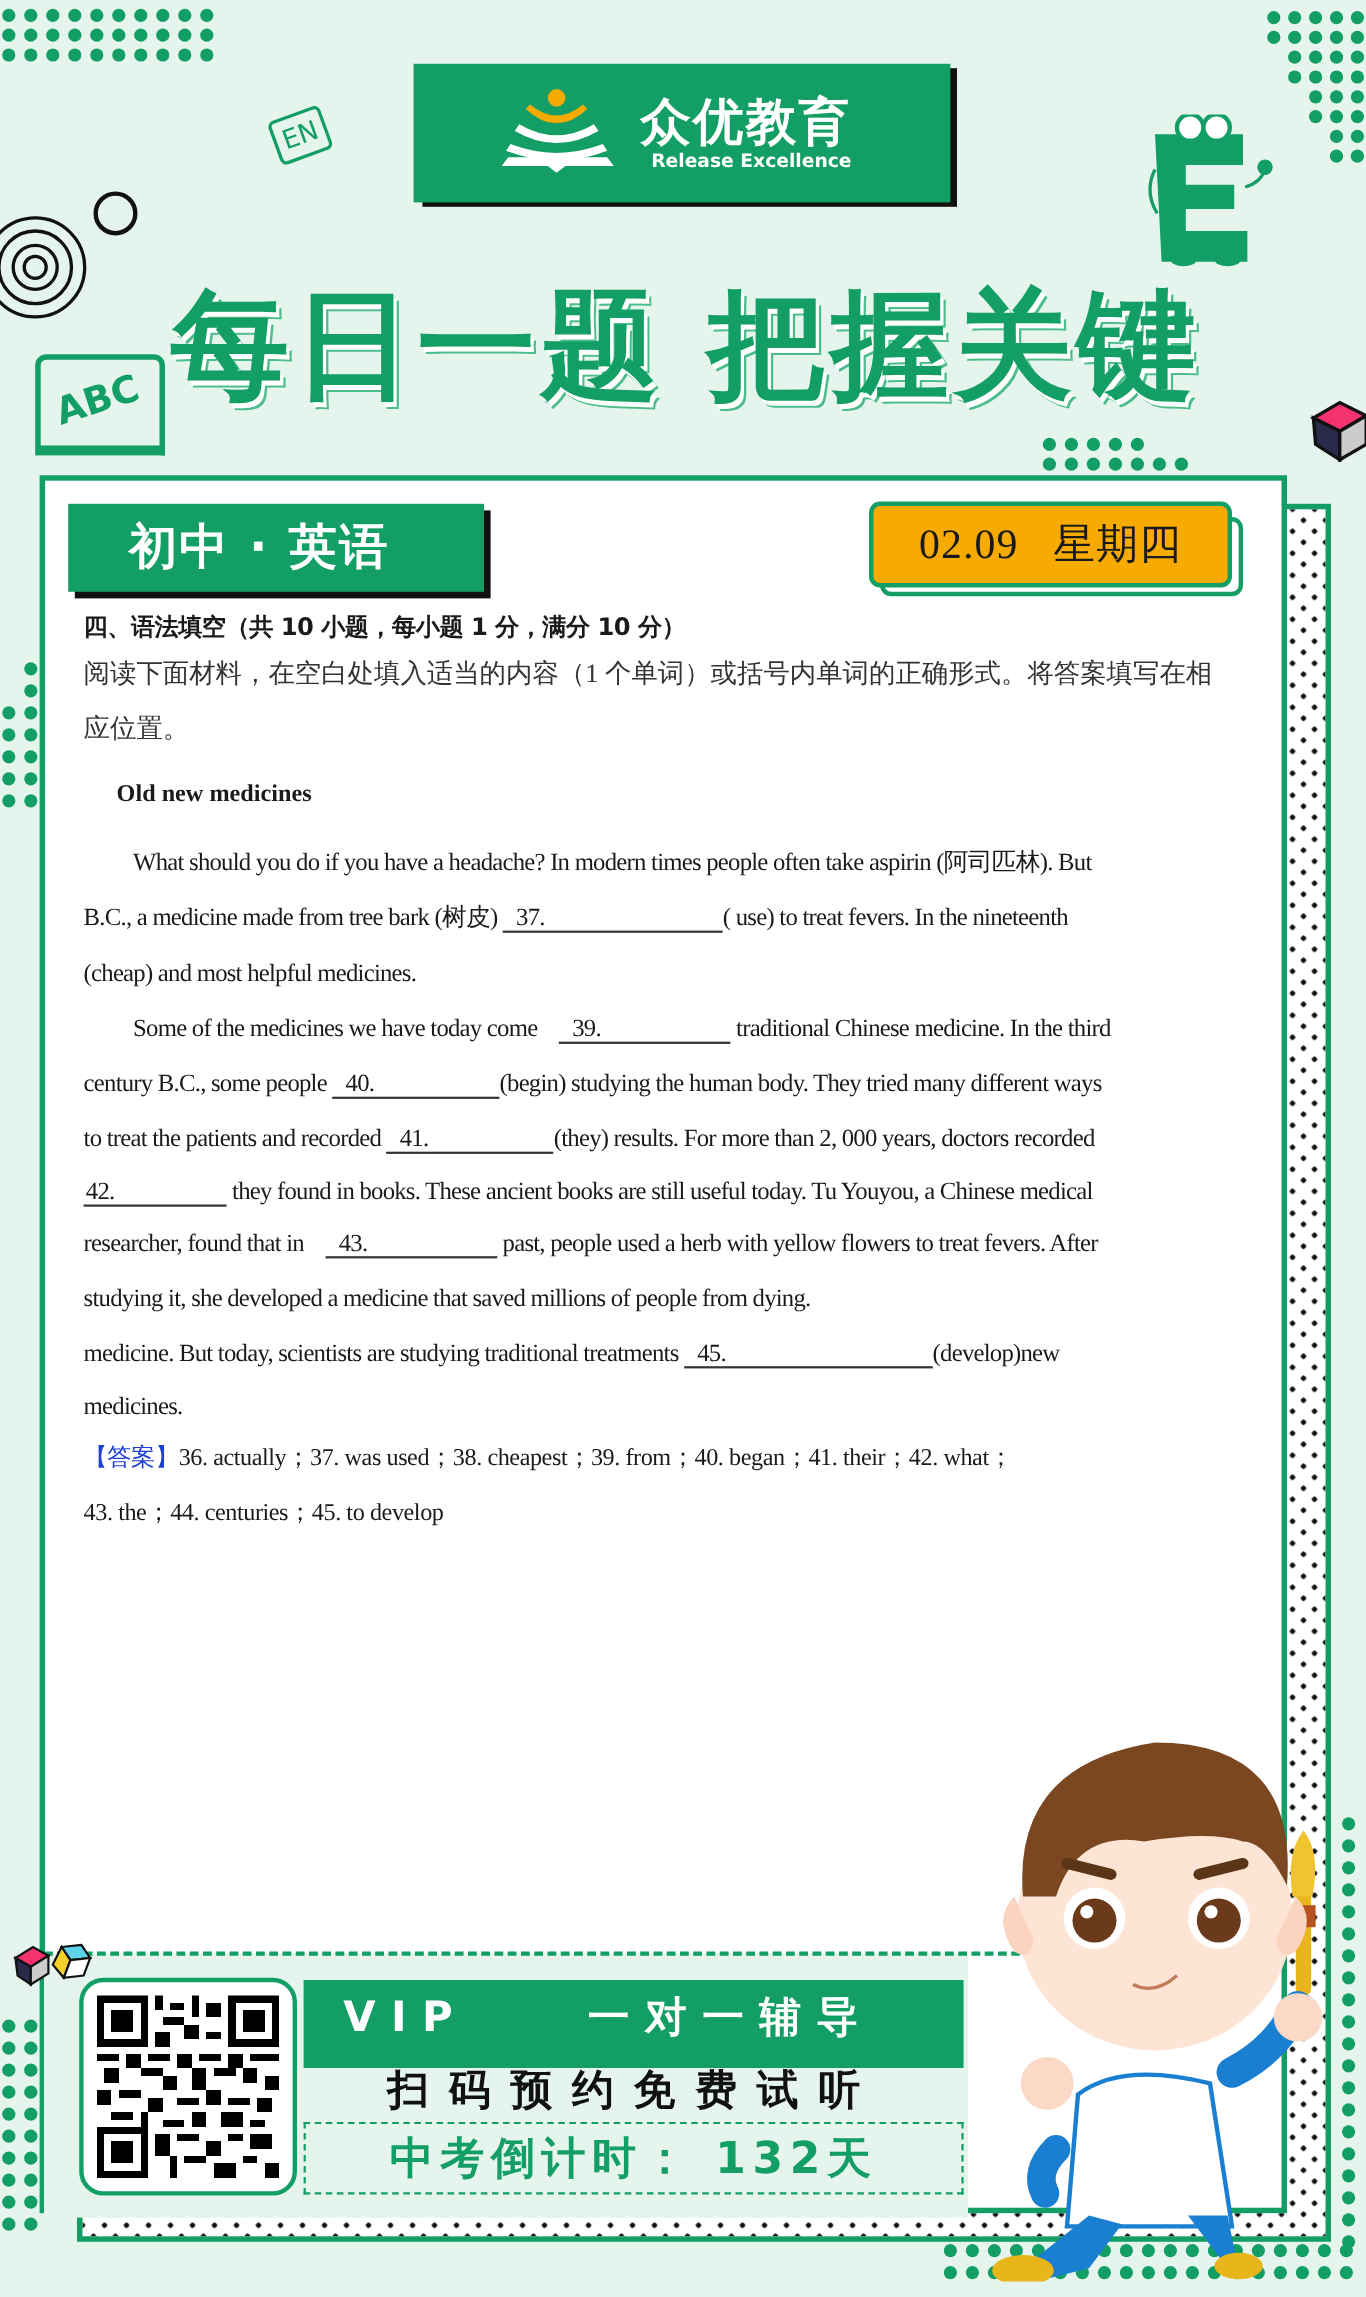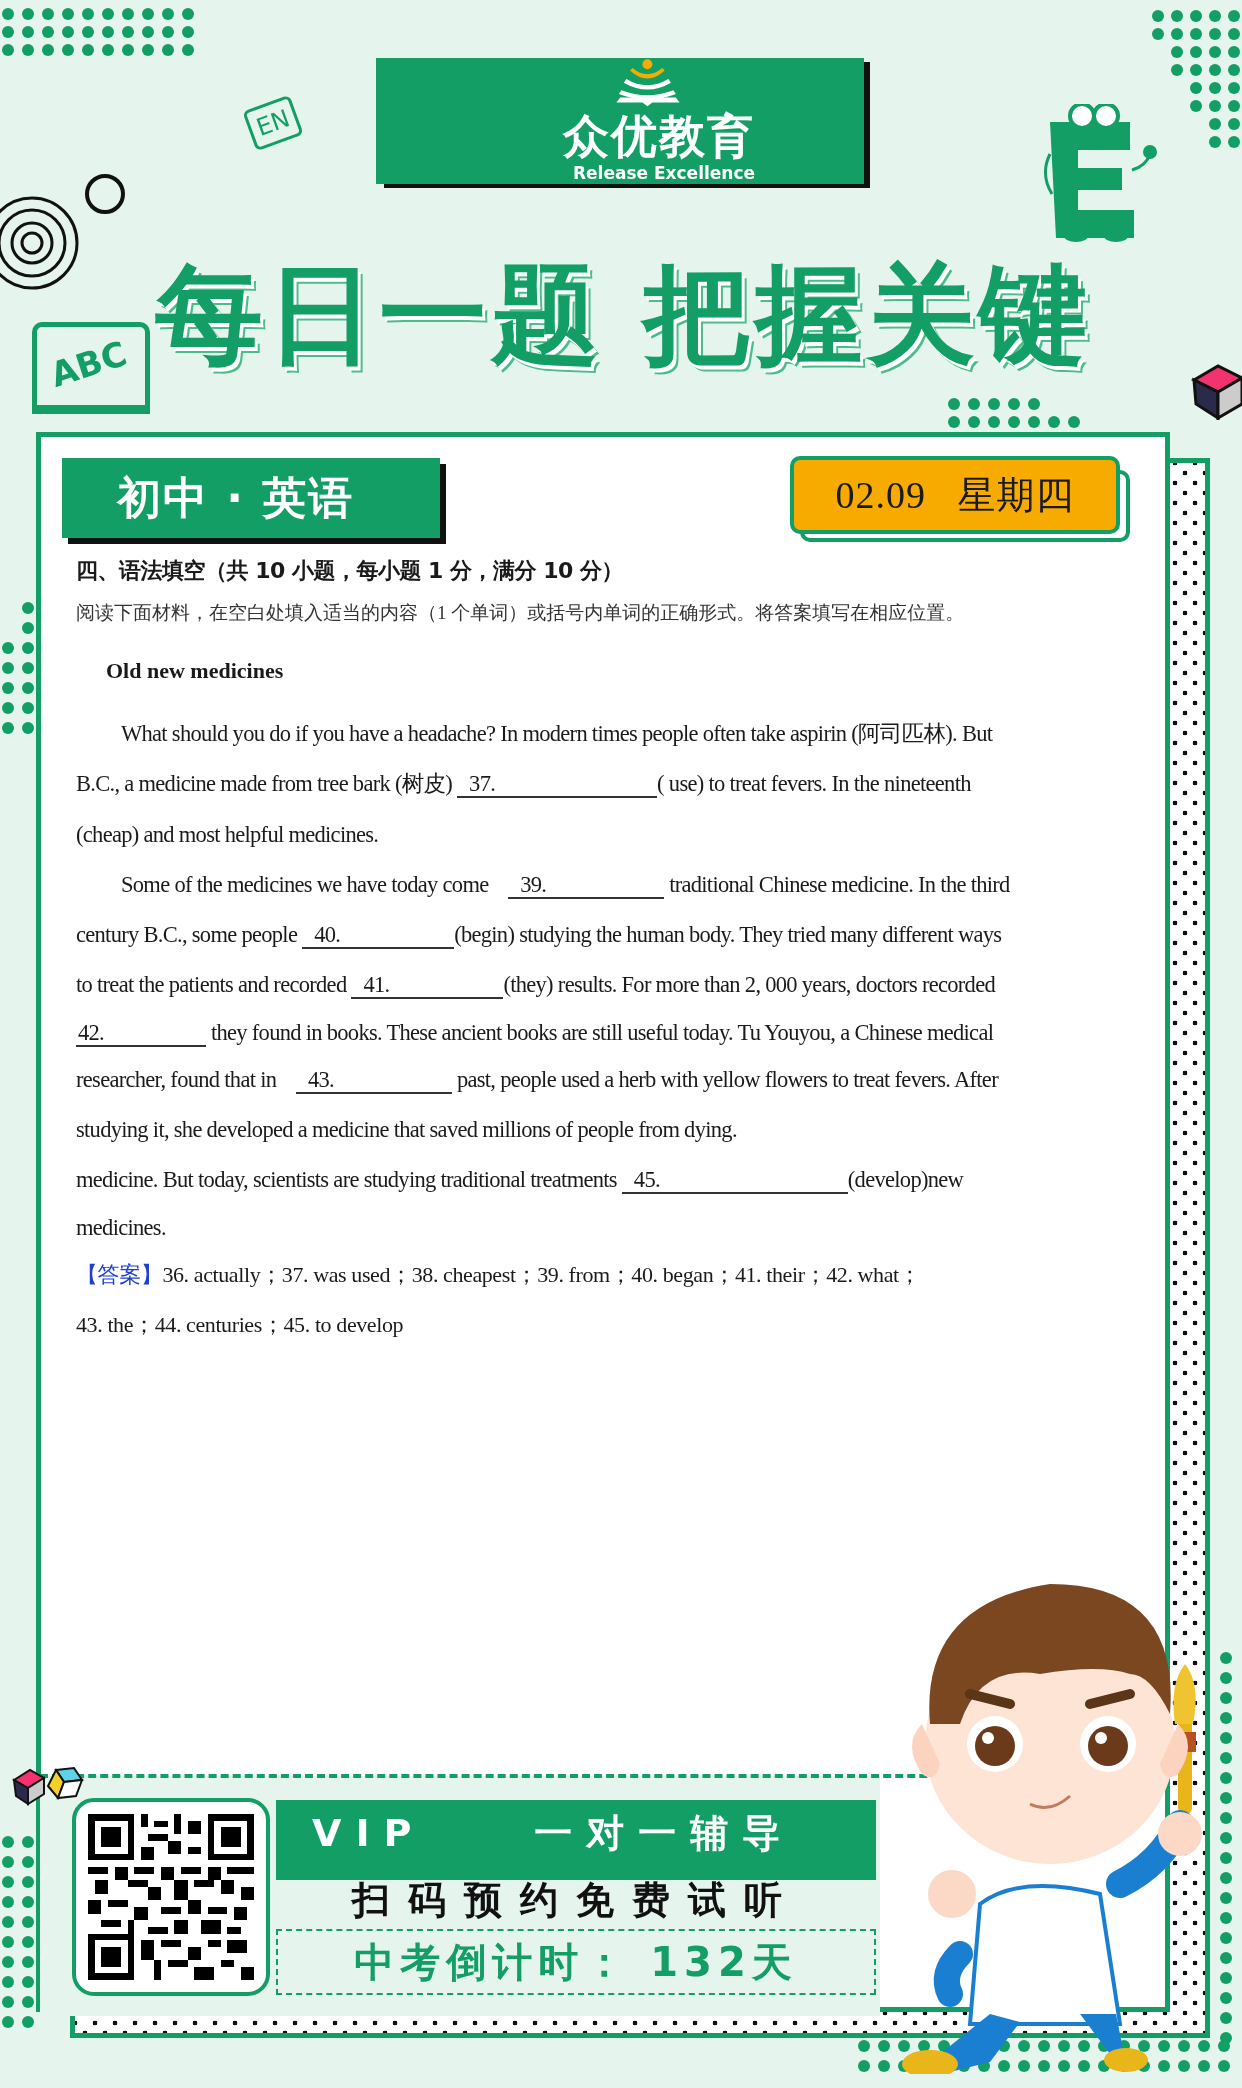--- a/index.html
+++ b/index.html
@@ -4,21 +4,21 @@
 <style>
   * { box-sizing: border-box; margin: 0; padding: 0; }
   html, body { width: 1242px; height: 2088px; overflow: hidden; }
   body { background: #e5f5ee; position: relative; font-family: "Liberation Serif", "DejaVu Serif", serif; color: #1a1a1a; }
 
   .dots { position: absolute; display: grid; }
   .dots span { width: 12px; height: 12px; border-radius: 50%; background: #139e65; }
 
   
   .logo-shadow { position: absolute; left: 384px; top: 62px; width: 486px; height: 126px; background: #111; }
-  .logo { position: absolute; left: 376px; top: 58px; width: 488px; height: 126px; background: #139e65; display: flex; align-items: center; padding-left: 78px; flex-direction: column; }
+  .logo { position: absolute; left: 376px; top: 58px; width: 488px; height: 126px; background: #139e65; display: flex; align-items: center; padding-left: 78px; }
   .logo-mark { position: relative; width: 106px; height: 84px; margin-right: 22px; }
   .logo-text { color: #fff; }
   .logo-cn { font-family: "DejaVu Sans", sans-serif; font-weight: bold; font-size: 46px; letter-spacing: 2px; line-height: 52px; }
   .logo-en { font-family: "DejaVu Sans", sans-serif; font-weight: bold; font-size: 17px; line-height: 22px; margin-left: 10px; }
 
   
   .headline { position: absolute; left: 155px; top: 255px; width: 950px; text-align: left; font-family: "DejaVu Sans", sans-serif; font-weight: bold; font-size: 108px; letter-spacing: 4px; color: #139e65; line-height: 120px; text-shadow: 3px 4px 0 #fff, 5px 6px 0 #4bbd8c; white-space: nowrap; }
   .headline .gap { display: inline-block; width: 40px; }
 
   
@@ -30,21 +30,21 @@
   
   .subject-shadow { position: absolute; left: 68px; top: 464px; width: 378px; height: 80px; background: #111; }
   .subject { position: absolute; left: 62px; top: 458px; width: 378px; height: 80px; background: #139e65; color: #fff; font-family: "DejaVu Sans", sans-serif; font-weight: bold; font-size: 44px; line-height: 80px; padding-left: 55px; letter-spacing: 2px; }
 
   .date-back { position: absolute; left: 800px; top: 470px; width: 330px; height: 72px; border: 4px solid #139e65; border-radius: 10px; background: #fff; }
   .date { position: absolute; left: 790px; top: 456px; width: 330px; height: 78px; border: 4px solid #139e65; border-radius: 10px; background: #f7ab00; font-size: 38px; line-height: 70px; text-align: center; letter-spacing: 1px; }
 
   
   .content { position: absolute; left: 76px; top: 556px; width: 1040px; font-size: 22px; }
   .section-title { font-family: "DejaVu Sans", sans-serif; font-weight: bold; font-size: 22px; line-height: 30px; letter-spacing: -0.5px; }
-  .instructions { font-size: 19px; line-height: 50px; color: #333; margin-top: 2px; }
+  .instructions { font-size: 24px; line-height: 50px; color: #333; margin-top: 2px; }
   .passage-title { font-weight: bold; font-size: 22px; line-height: 30px; margin: 18px 0 23px 30px; }
   .para { font-size: 22.5px; line-height: 50.3px; letter-spacing: -0.7px; }
   .indent { padding-left: 45px; }
   .blank { display: inline-block; border-bottom: 2px solid #333; line-height: 24px; padding-left: 12px; }
   .answer { font-size: 22px; line-height: 50px; margin-top: 0; letter-spacing: -0.4px; }
   .answer-tag { color: #1e3fd6; }
 
   
   .promo { position: absolute; left: 40px; top: 1776px; width: 840px; height: 240px; background: #e5f5ee; }
   .promo-dash { position: absolute; left: 40px; top: 1774px; width: 1080px; border-top: 4px dashed #139e65; }

